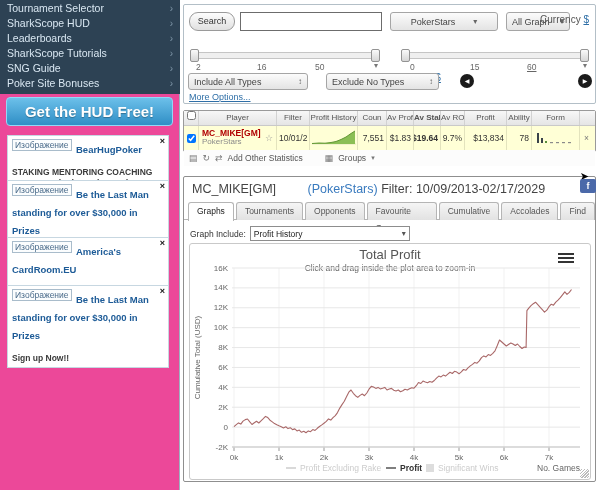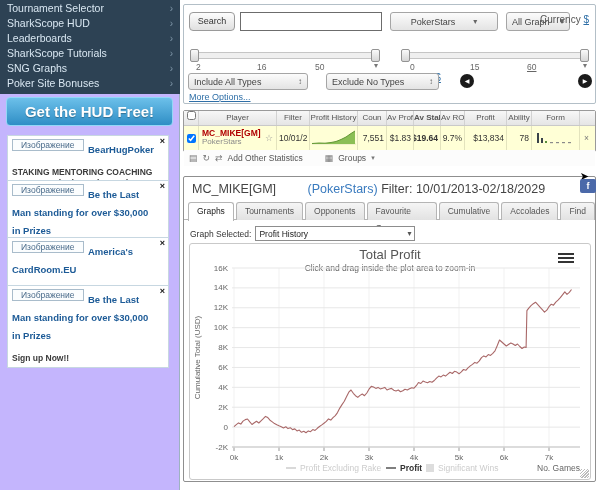--- a/index.html
+++ b/index.html
@@ -1,33 +1,33 @@
 <!DOCTYPE html>
 <html><head>
 <meta charset="utf-8">
 <style>
   *{margin:0;padding:0;box-sizing:border-box;}
   html,body{width:600px;height:490px;overflow:hidden;}
   body{font-family:"Liberation Sans",sans-serif;background:#fff;position:relative;}
 
   
-  .left-col{position:absolute;left:0;top:0;width:180px;height:490px;background:#c4b5fd;border-right:1px solid #9db2c0;}
+  .left-col{position:absolute;left:0;top:0;width:180px;height:490px;background:#ec4899;border-right:1px solid #9db2c0;}
   .nav{position:absolute;left:0;top:0;width:180px;background:#2d4254;padding:1px 0 3px;}
   .nav-item{height:15px;line-height:15px;padding:0 7px;color:#d9e7f2;font-size:10.5px;display:flex;justify-content:space-between;align-items:center;cursor:pointer;}
   .nav-item .chev{color:#7e95a7;font-size:10px;}
   .hud-btn{position:absolute;left:6px;top:97px;width:167px;height:29px;background:linear-gradient(#6cc0ea,#2f8ec5);border:1px solid #93d7f6;border-radius:4px;color:#fff;font-size:15px;font-weight:bold;text-align:center;line-height:27px;text-shadow:0 1px 1px rgba(0,0,0,.3);cursor:pointer;}
   .ad{position:absolute;left:7px;width:162px;background:#fff;border:1px solid #c7d7e1;padding:3px 12px 3px 4px;}
   .ad-close{position:absolute;top:1px;right:3px;font-size:9px;font-weight:bold;color:#111;cursor:pointer;line-height:9px;}
-  .img-ph{display:inline-block;border:1px solid #a9bccb;color:#4a6b8a;font-size:8.5px;padding:0 8px;background:#fbfdfe;vertical-align:top;}
+  .img-ph{display:inline-block;border:1px solid #a9bccb;color:#4a6b8a;font-size:8.5px;padding:0 2px;background:#fbfdfe;vertical-align:top;}
   .ad-title{color:#1d5b97;font-weight:bold;font-size:9.5px;}
   .ad-body{color:#3a3a3a;font-weight:bold;font-size:8.5px;margin-top:10px;line-height:1.25;}
 
   
   .panel{position:absolute;left:183px;width:413px;background:#fff;border:1px solid #b3bfc7;border-radius:2px;}
-  .btn{background:linear-gradient(#fdfdfd,#e0e0e0);border:1px solid #9a9a9a;border-radius:4px;font-size:9px;color:#333;text-align:center;cursor:pointer;}
+  .btn{background:linear-gradient(#fdfdfd,#e0e0e0);border:1px solid #9a9a9a;border-radius:9px;font-size:9px;color:#333;text-align:center;cursor:pointer;}
   .sel{background:linear-gradient(#fbfbfb,#e4e4e4);border:1px solid #a5a5a5;border-radius:3px;font-size:9px;color:#444;display:flex;align-items:center;justify-content:space-between;padding:0 5px;cursor:pointer;}
   .sel .arrow{color:#666;font-size:8px;margin-left:4px;}
   .link{color:#2f6fa7;text-decoration:underline;cursor:pointer;}
 
   
   #panel-search{top:4px;height:100px;}
   .search-btn{position:absolute;left:5px;top:7px;width:46px;height:19px;line-height:17px;}
   .search-input{position:absolute;left:56px;top:7px;width:142px;height:19px;border:1px solid #6c6c6c;font-size:10px;padding:0 3px;}
   .net-select{position:absolute;left:206px;top:7px;width:108px;height:19px;justify-content:center;gap:14px;}
   .games-select{position:absolute;left:322px;top:7px;width:64px;height:19px;}
@@ -101,21 +101,21 @@
       </div>
     <div class="nav-item">
         <span>Leaderboards</span>
         <span class="chev">›</span>
       </div>
     <div class="nav-item">
         <span>SharkScope Tutorials</span>
         <span class="chev">›</span>
       </div>
     <div class="nav-item">
-        <span>SNG Graphs</span>
+        <span>SNG Guide</span>
         <span class="chev">›</span>
       </div>
     <div class="nav-item">
         <span>Poker Site Bonuses</span>
         <span class="chev">›</span>
       </div>
   </div>
   <div class="hud-btn">Get the HUD Free!</div>
 
   <div class="ad" style="top:135px;">
@@ -251,37 +251,37 @@
     <span style="width:12px;"></span>
     <span class="ico">▦</span>
     <span>Groups</span>
     <span class="ico" style="font-size:7px;">▾</span>
   </div>
 </div>
 
 <div class="panel" id="panel-detail">
   <div class="detail-title">
     <span>MC_MIKE[GM]</span>
-    <span class="net">(PokerStars)</span><span> Filter: 10/01/2013-02/18/2029</span>
+    <span class="net">(PokerStars)</span><span> Filter: 10/09/2013-02/17/2029</span>
   </div>
   <span class="cursor-arrow">➤</span>
   <div class="fb-badge">f</div>
 
   <div class="tabs">
     <div class="tab active">Graphs</div>
     <div class="tab">Tournaments</div>
     <div class="tab">Opponents</div>
     <div class="tab">Favourite Games</div>
     <div class="tab">Cumulative</div>
     <div class="tab">Accolades</div>
     <div class="tab">Find</div>
   </div>
 
   <div class="graph-row">
-    <span>Graph Selected:</span>
+    <span>Graph Include:</span>
     <div class="graph-select">
       <span>Profit History</span>
       <span class="arrow">▾</span>
     </div>
   </div>
 
   <div class="chart-box">
     <svg id="chart-svg" width="400" height="235">
         <text x="200" y="15" text-anchor="middle" font-size="13" fill="#555" font-family="Liberation Sans, sans-serif">Total Profit</text>
         <text x="200" y="27" text-anchor="middle" font-size="8.5" fill="#666" font-family="Liberation Sans, sans-serif">Click and drag inside the plot area to zoom-in</text>

